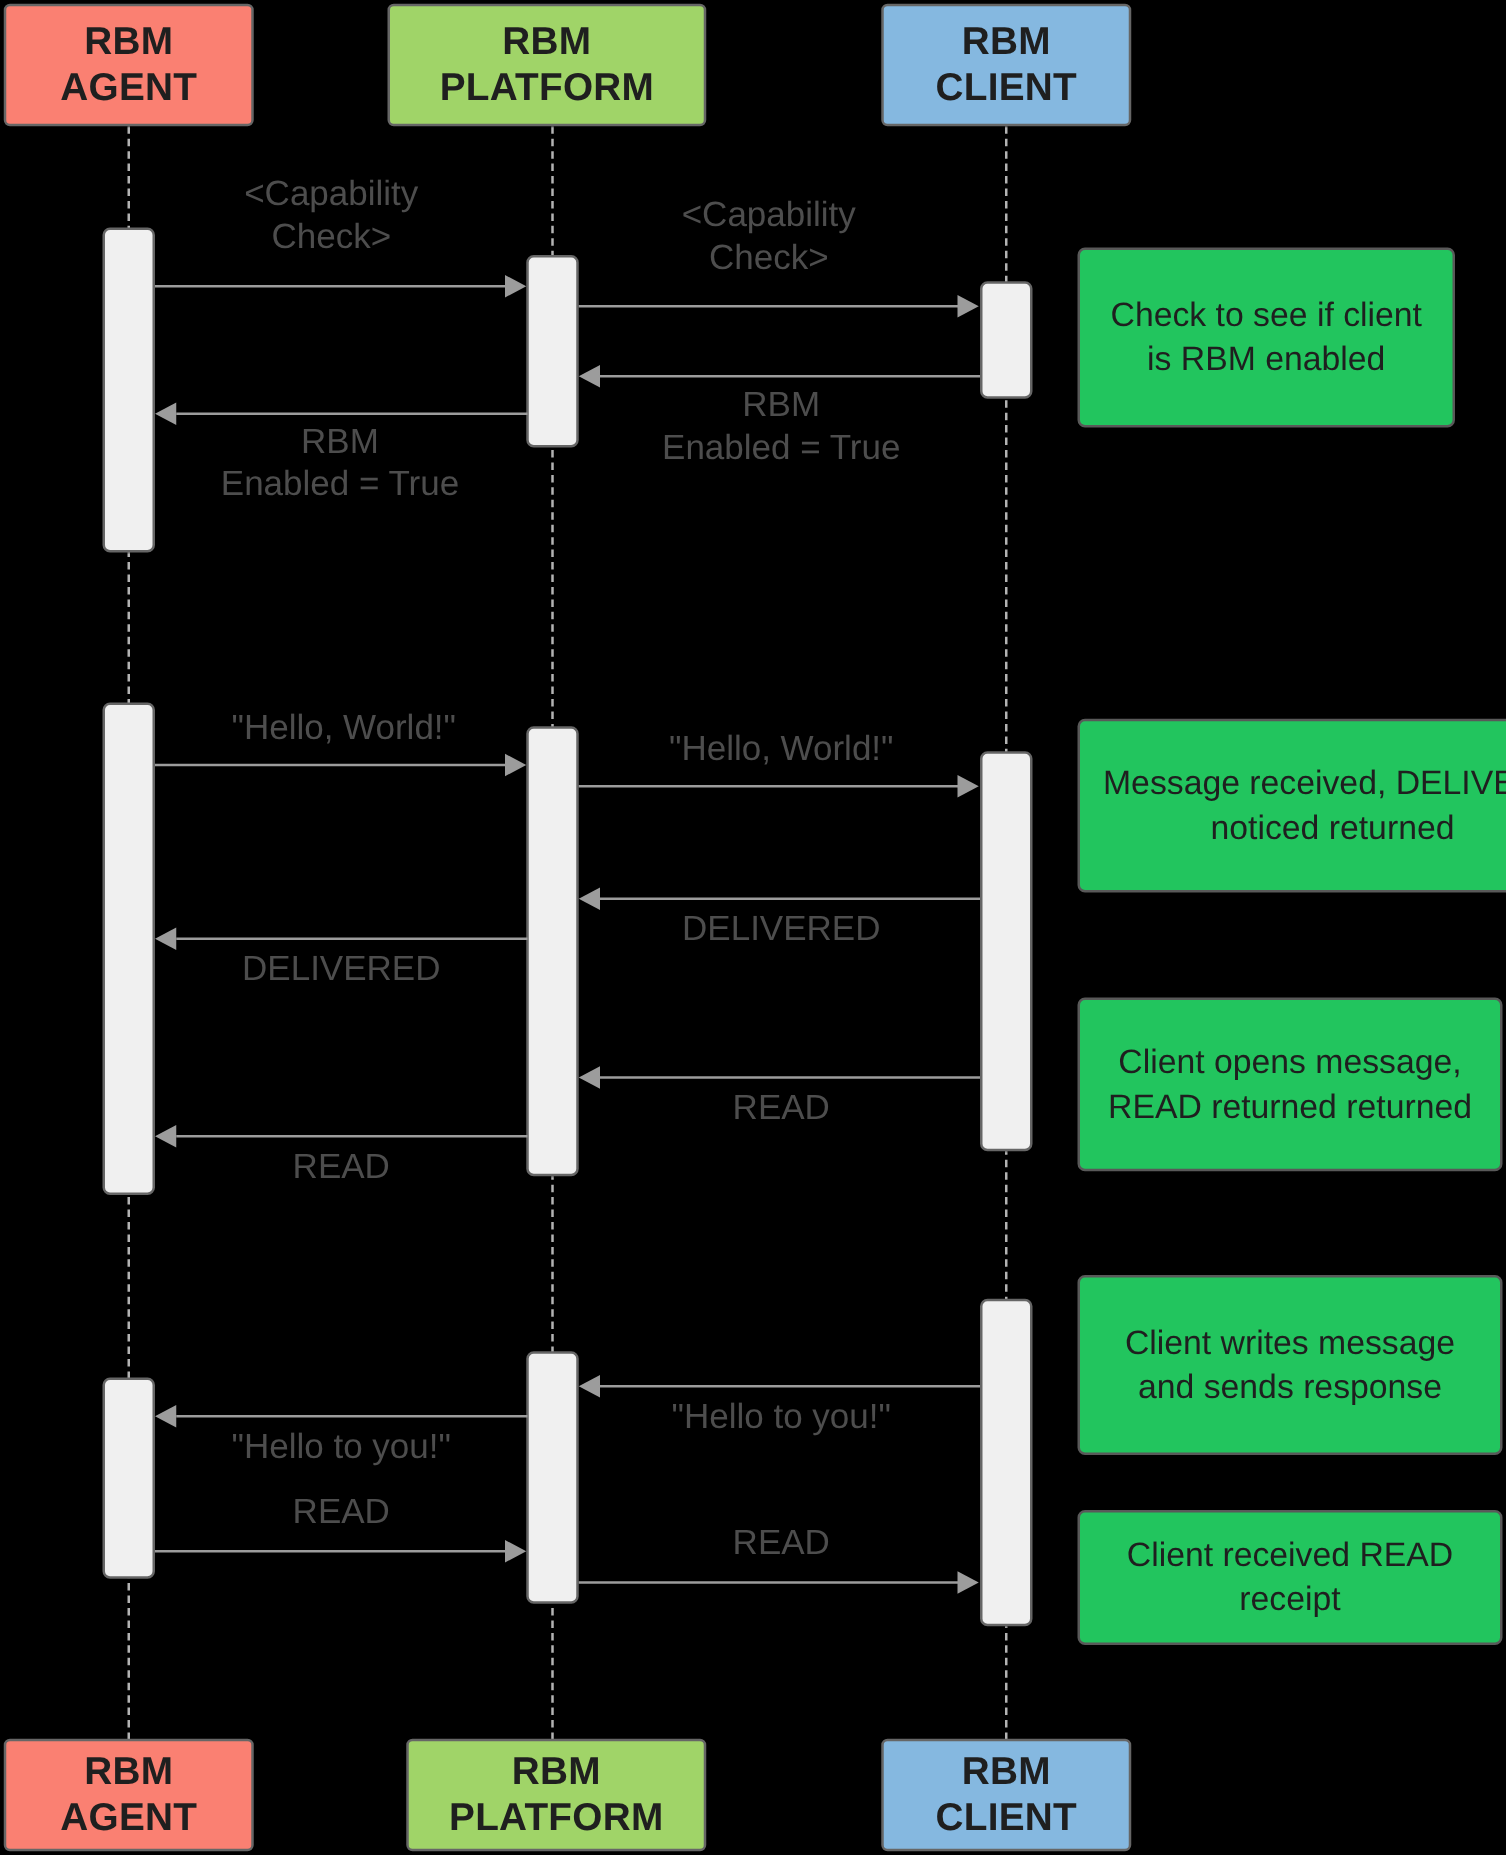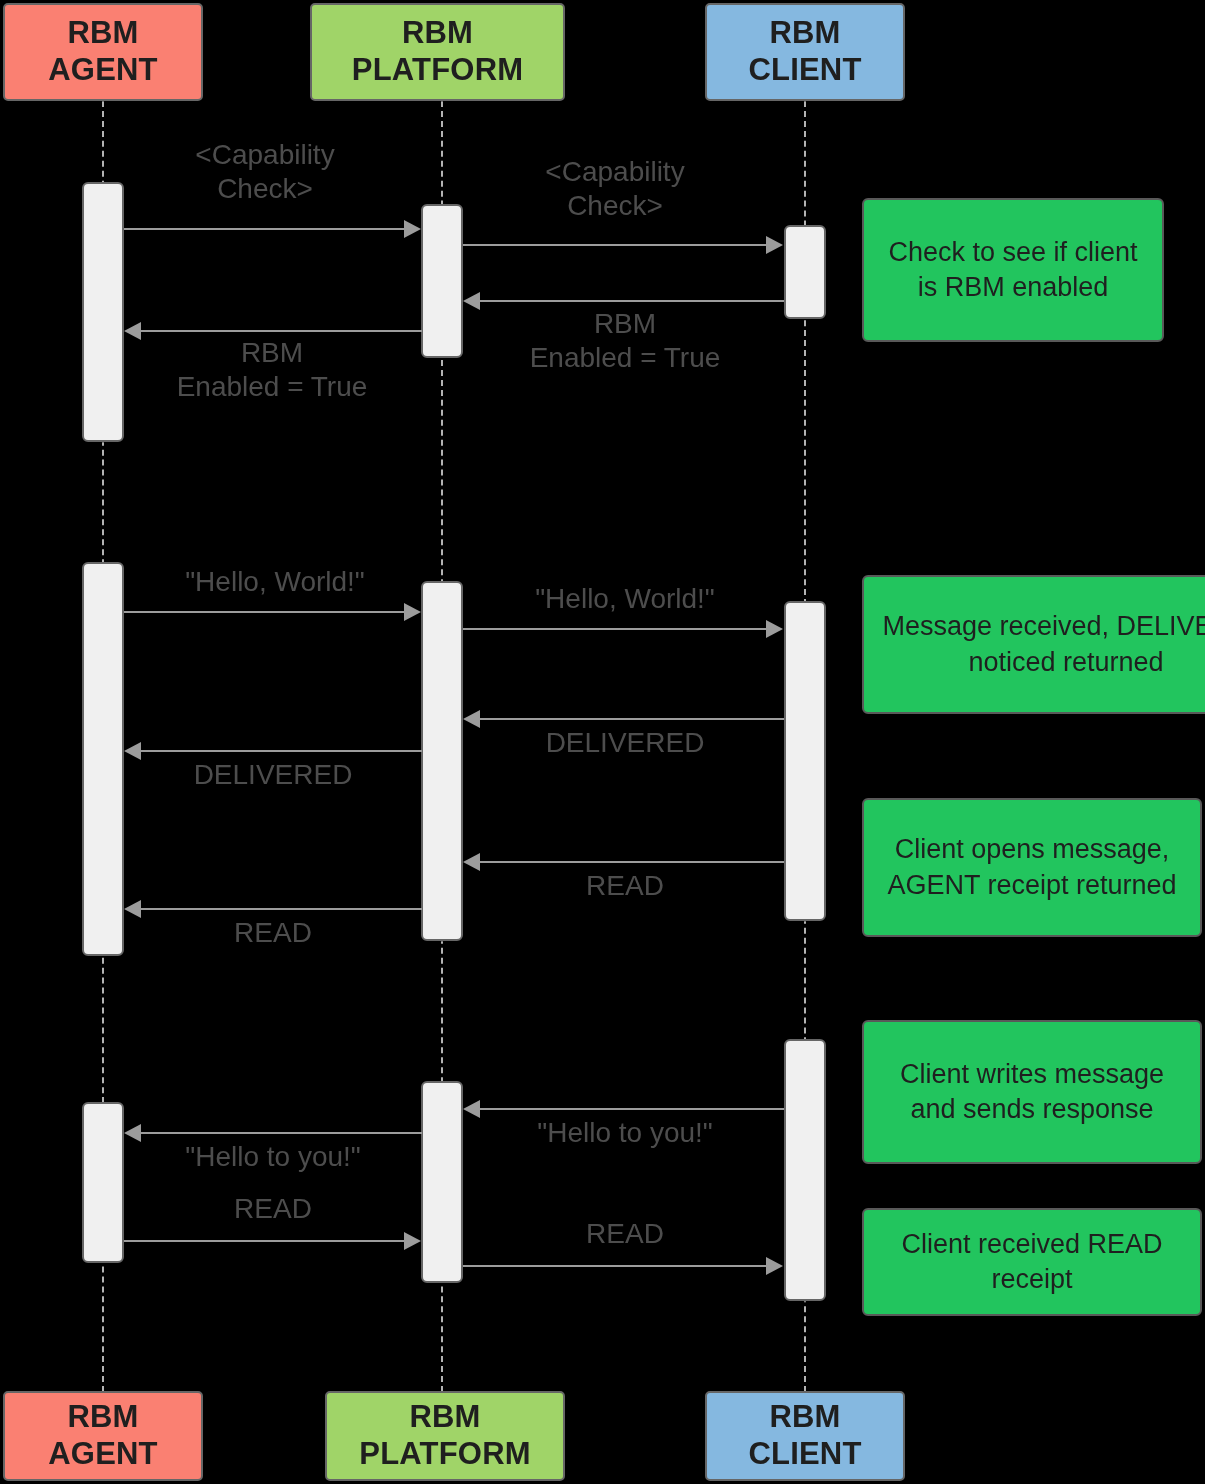--- a/index.html
+++ b/index.html
@@ -178,21 +178,21 @@
 
   <div class="arrow-line" style="left:141px; top:908px; width:281px;"></div>
   <div class="arrow-head left" style="left:124px; top:900px;"></div>
   <div class="msg-label" style="left:148px; top:916px; width:250px;">READ</div>
 
   <div class="note" style="left:862px; top:575px; width:408px; height:139px;">
     <span>Message received, DELIVERY noticed returned</span>
   </div>
 
   <div class="note" style="left:862px; top:798px; width:340px; height:139px;">
-    <span>Client opens message, AGENT receipt returned</span>
+    <span>Client opens message, READ returned returned</span>
   </div>
 
   <div class="arrow-line" style="left:480px; top:1108px; width:304px;"></div>
   <div class="arrow-head left" style="left:463px; top:1100px;"></div>
   <div class="msg-label" style="left:500px; top:1116px; width:250px;">"Hello to you!"</div>
 
   <div class="arrow-line" style="left:141px; top:1132px; width:281px;"></div>
   <div class="arrow-head left" style="left:124px; top:1124px;"></div>
   <div class="msg-label" style="left:148px; top:1140px; width:250px;">"Hello to you!"</div>
 

